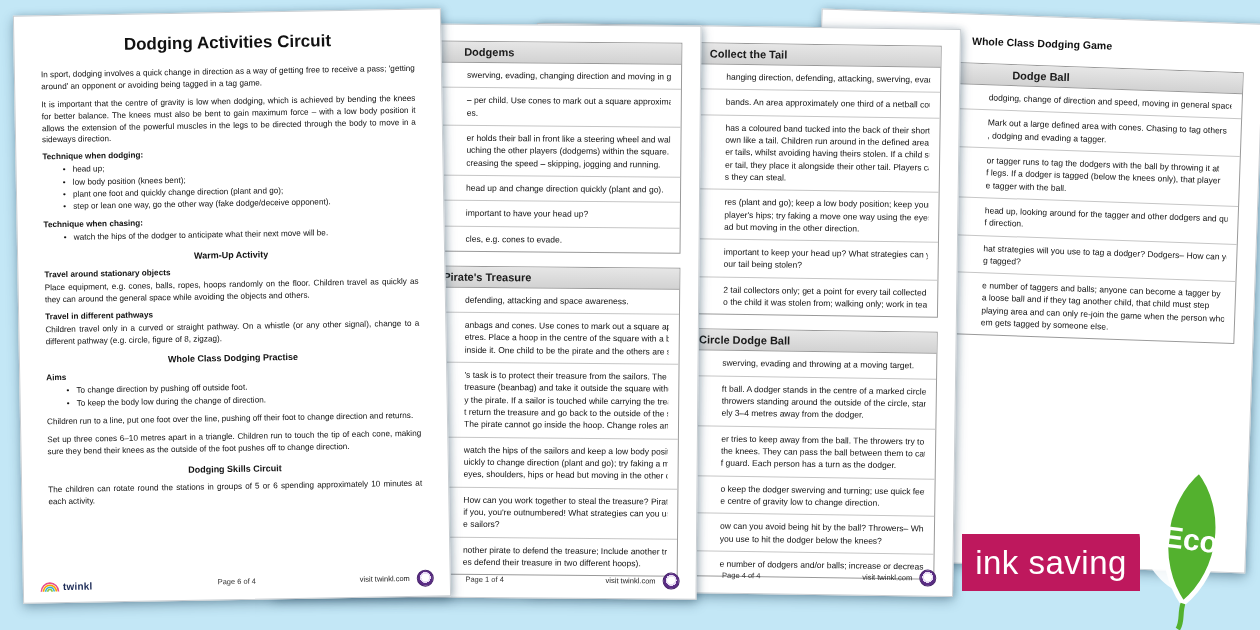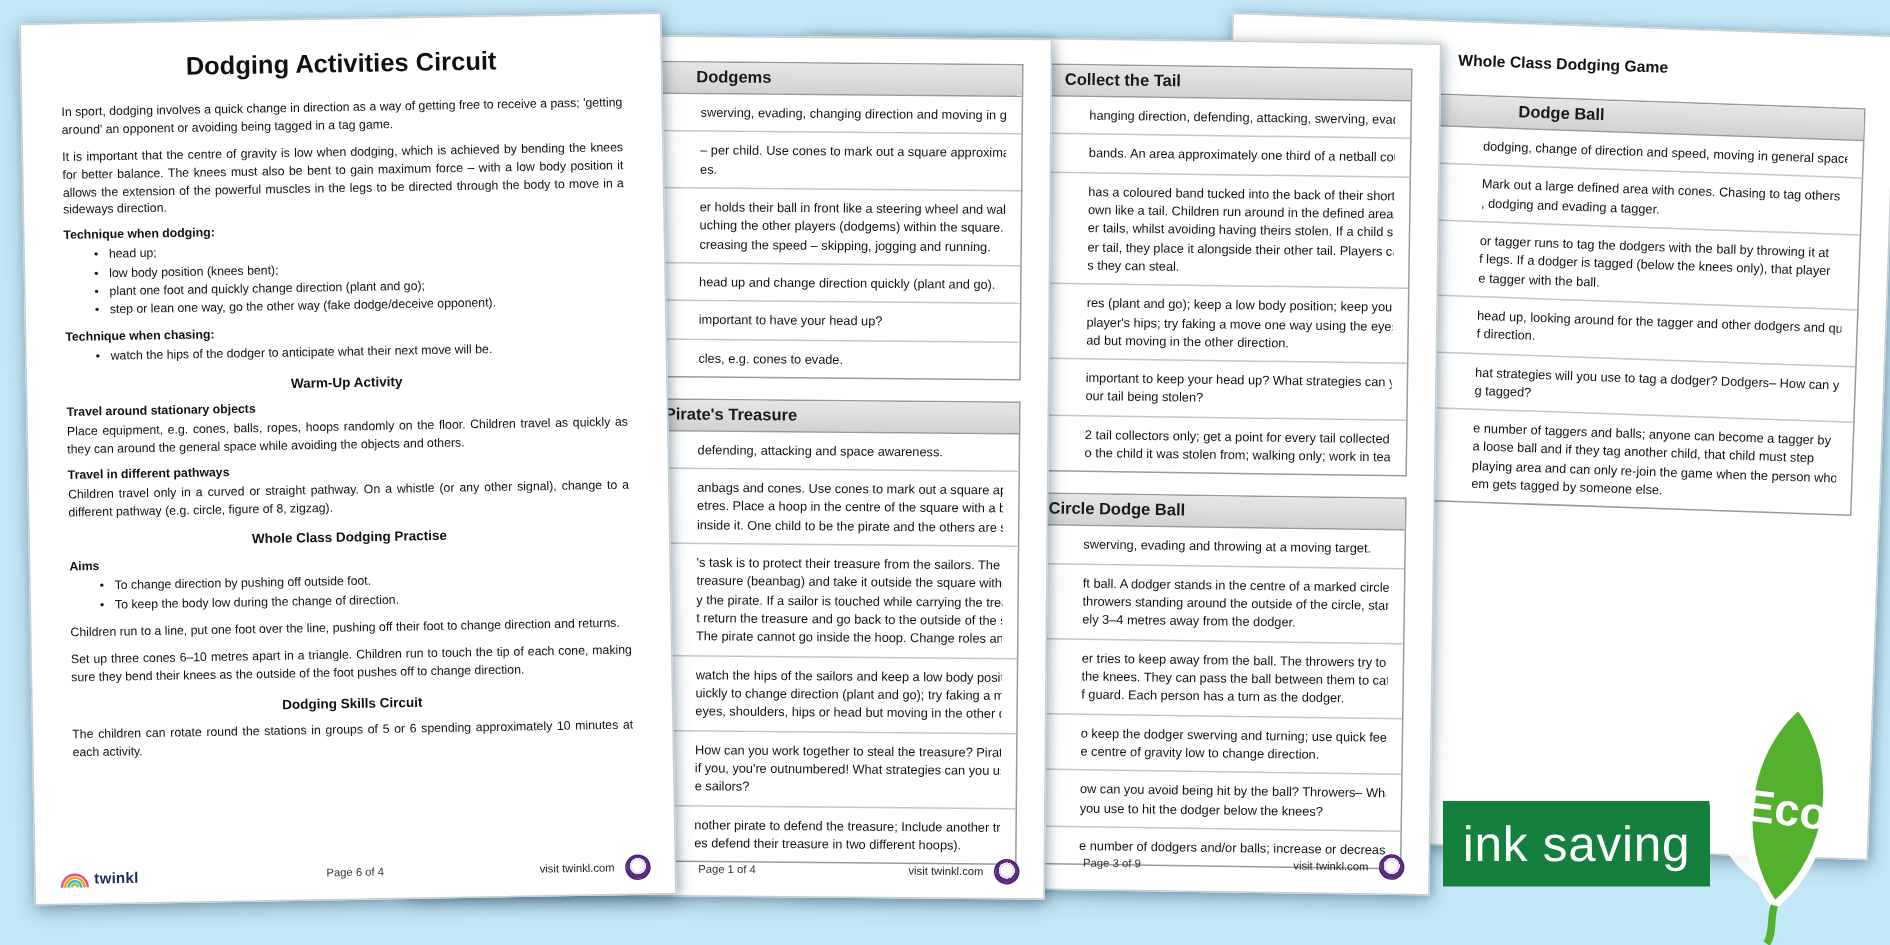--- a/index.html
+++ b/index.html
@@ -56,21 +56,21 @@
   .card-row { border-bottom:1px solid #c6c6c6; padding:6px 10px; font-size:8.5px; line-height:1.45; }
   .card-row:last-child { border-bottom:none; }
   .page2 .card-row, .page3 .card-row { padding-left:170px; }
   .page4 .card-row { padding-left:150px; }
   .rline { white-space:nowrap; overflow:hidden; }
   .p4-title { font-size:10.5px; font-weight:bold; text-align:center; margin-top:20px; }
 
   
   .ink-banner {
     position:absolute; left:962px; top:534px; width:178px; height:57px;
-    background:#15803d; z-index:11;
+    background:#be185d; z-index:11;
     display:flex; align-items:center; justify-content:center;
     color:#fff; font-size:33px; letter-spacing:.5px;
   }
   .eco-leaf { position:absolute; left:1118px; top:462px; z-index:12; }
 </style>
 </head>
 <body>
 
 <div class="page page4">
   <div class="p4-title">Whole Class Dodging Game</div>
@@ -156,21 +156,21 @@
       </div>
     <div class="card-row">
         <div class="rline">ow can you avoid being hit by the ball? Throwers– What type of</div>
         <div class="rline">you use to hit the dodger below the knees?</div>
       </div>
     <div class="card-row">
         <div class="rline">e number of dodgers and/or balls; increase or decrease the</div>
       </div>
   </div>
   <div class="pfooter">
-    <span class="pnum">Page 3 of 9</span>
+    <span class="pnum">Page 4 of 4</span>
     <span class="visit">visit twinkl.com</span>
     <span class="fbadge"></span>
   </div>
 </div>
 
 <div class="page page2">
   <div class="card">
     <div class="card-header">Dodgems</div>
     <div class="card-row">
         <div class="rline">swerving, evading, changing direction and moving in general space.</div>

